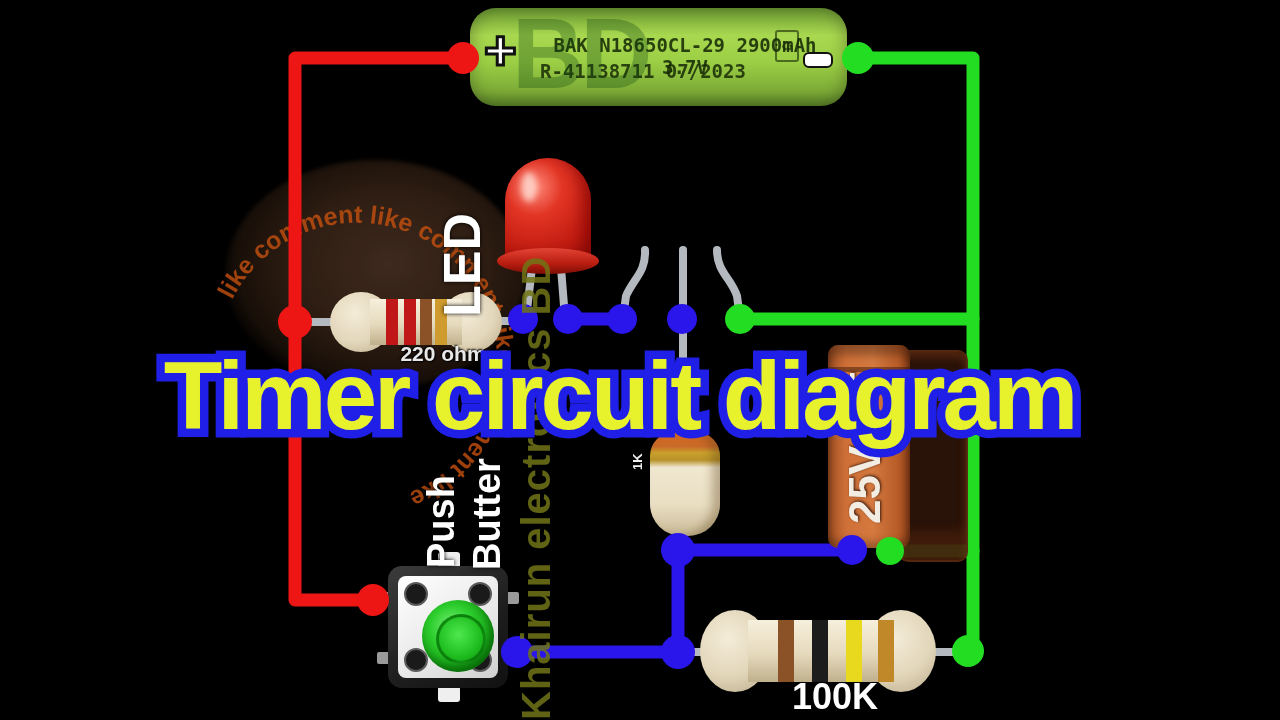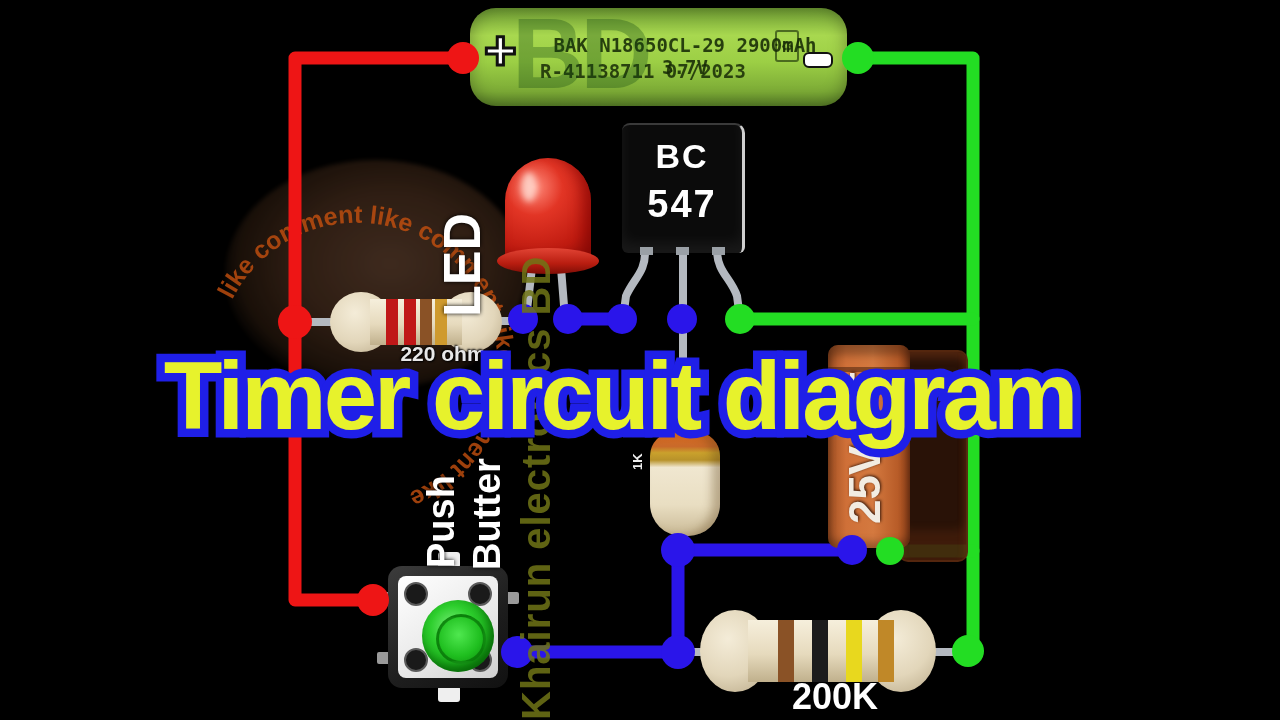--- a/index.html
+++ b/index.html
@@ -178,27 +178,20 @@
 
   <div class="abs battery">
     <span class="abs batt-plus">+</span>
     <div class="abs batt-minus"></div>
     <div class="abs batt-line1">BAK N18650CL-29 2900mAh 3.7V</div>
     <div class="abs batt-line2">R-41138711 07/2023</div>
     <div class="abs recycle-box">♻</div>
     <div class="abs batt-bd">BD</div>
   </div>
 
-  <div class="abs transistor">
-    <div class="abs tr-line1">BC</div>
-    <div class="abs tr-line2">547</div>
-    <div class="abs tr-pad" style="left:18px;"></div>
-    <div class="abs tr-pad" style="left:54px;"></div>
-    <div class="abs tr-pad" style="left:90px;"></div>
-  </div>
 
   <div class="abs led-dome">
     <div class="abs led-hl"></div>
   </div>
   <div class="abs led-flange"></div>
 
   <div class="abs res res220">
     <div class="cap" style="left:0;"></div>
     <div class="cap" style="right:0;"></div>
     <div class="mid"></div>
@@ -269,20 +262,20 @@
 
   <div class="vtext led-label">LED</div>
   <div class="vtext push-label1">Push</div>
   <div class="vtext push-label2">Butter</div>
   <div class="vtext cap-v">25V</div>
   <div class="vtext cap-f">F</div>
   <div class="vtext basev-label">1K</div>
   <div class="vtext wm-vertical">Khairun electronics BD</div>
 
   <div class="abs r220-label">220 ohm</div>
-  <div class="abs r100k-label">200K</div>
+  <div class="abs r100k-label">100K</div>
 
   <div class="abs title-wrap">
     <div class="title-line title-outline">Timer circuit diagram</div>
     <div class="title-line title-fill">Timer circuit diagram</div>
   </div>
 
 </div>
 
 </body></html>

